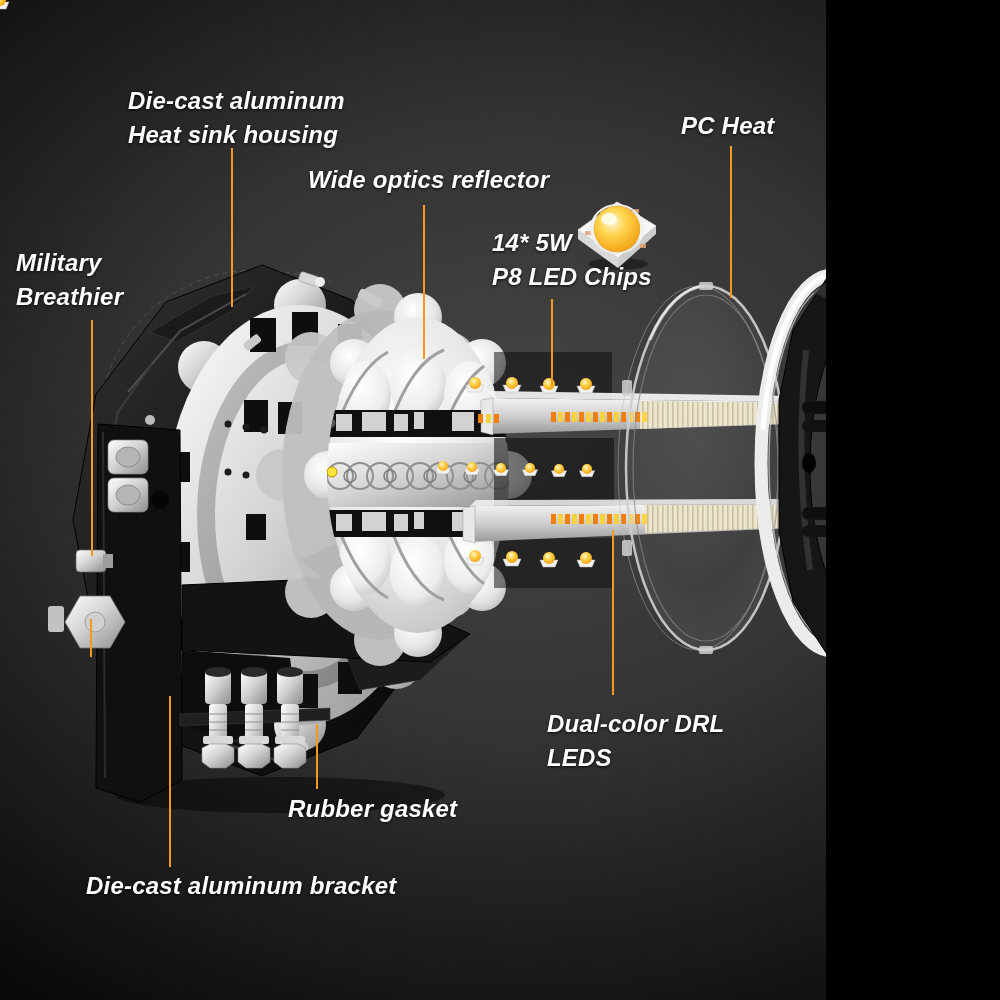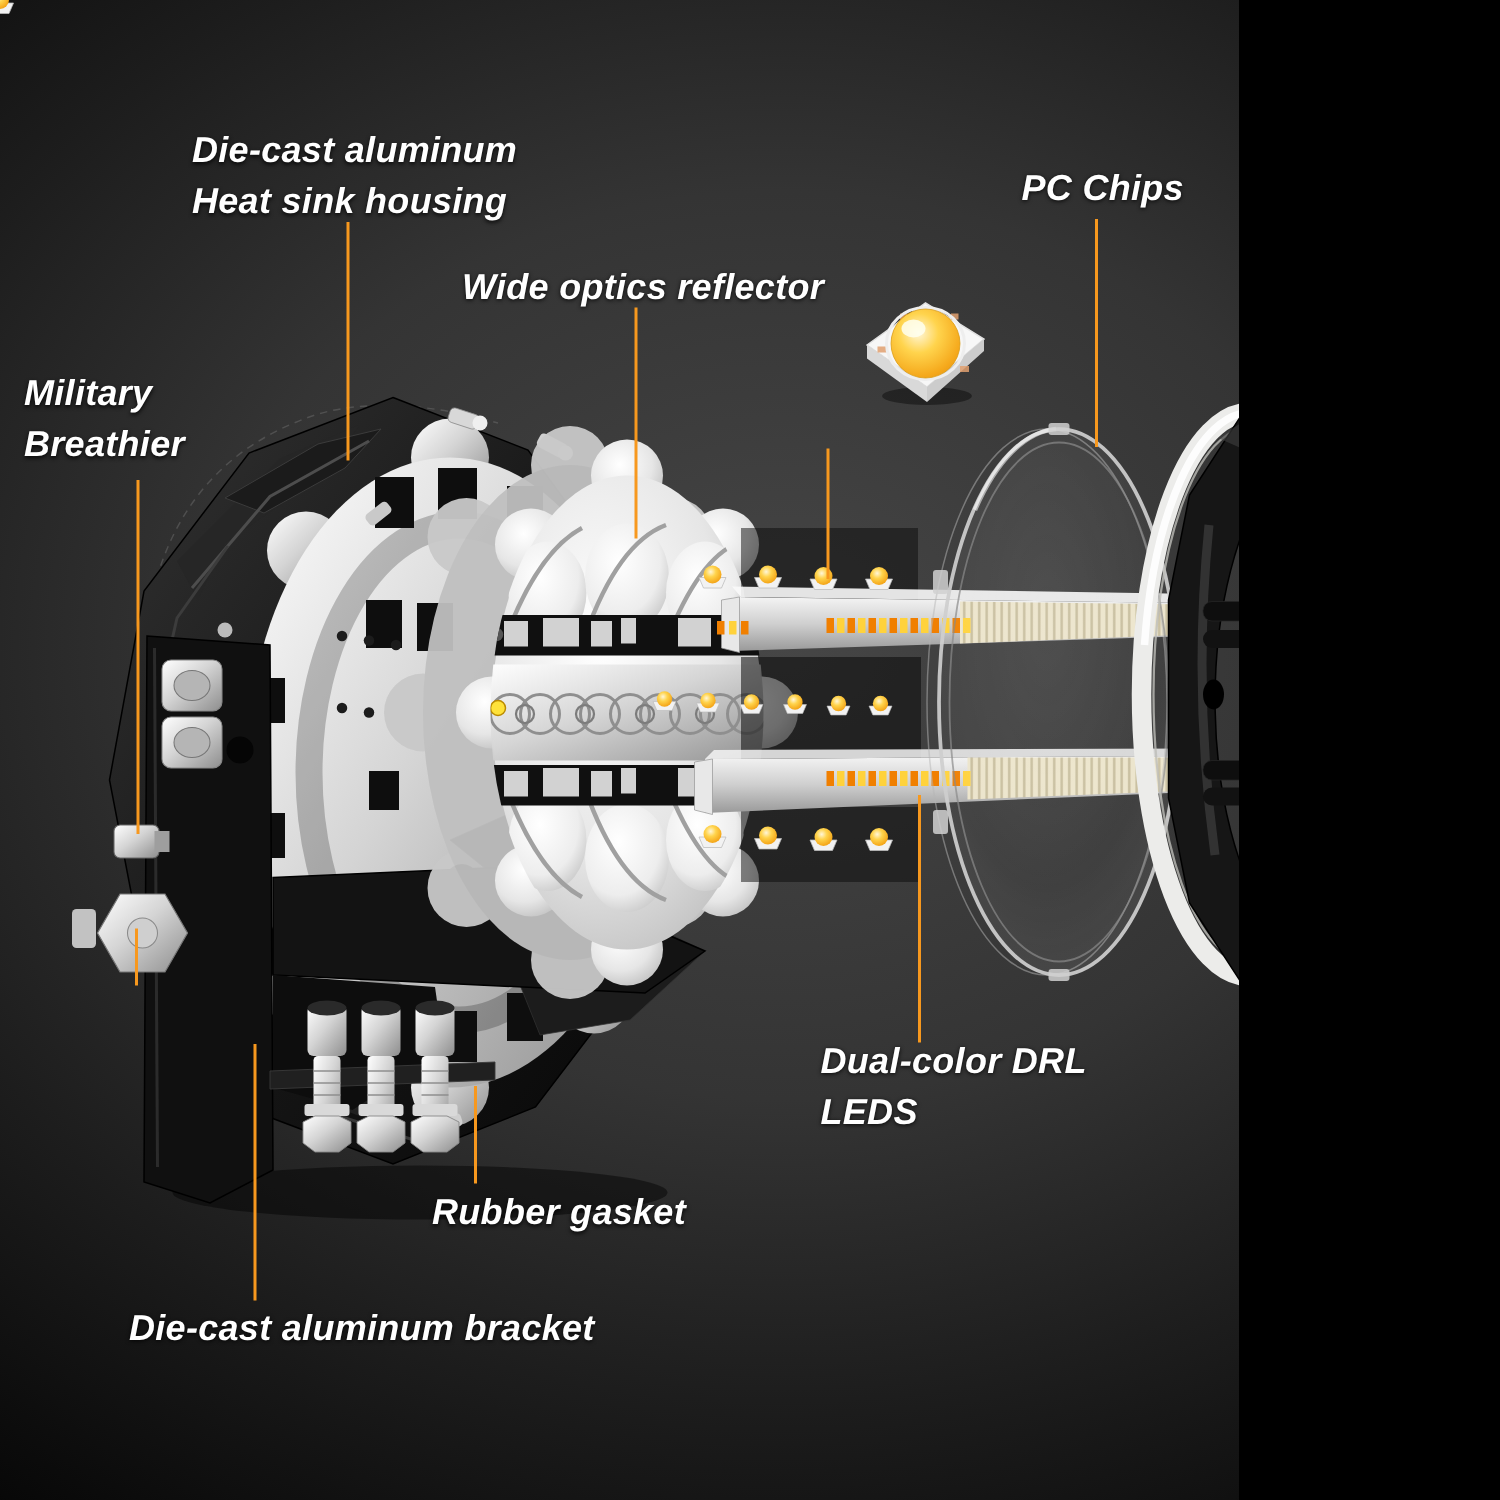--- a/index.html
+++ b/index.html
@@ -360,22 +360,24 @@
     <line x1="91" y1="619" x2="91" y2="657"></line>
     <line x1="317" y1="724" x2="317" y2="789"></line>
     <line x1="170" y1="696" x2="170" y2="867"></line>
     <line x1="613" y1="530" x2="613" y2="695"></line>
     <line x1="877" y1="664" x2="877" y2="744"></line>
   </g>
 </svg>
 
   <div class="label" style="left:128px;top:84px;">Die-cast aluminum
 Heat sink housing</div>
-  <div class="label" style="left:308px;top:163px;margin-top:12px;">Wide optics reflector</div>
-  <div class="label" style="left:681px;top:109px;">PC Chips</div>
+  <div class="label" style="left:308px;top:163px;">Wide optics reflector</div>
+  <div class="label" style="left:681px;top:109px;">PC Heat</div>
+  <div class="label" style="left:492px;top:226px;">14* 5W
+P8 LED Chips</div>
   <div class="label" style="left:16px;top:246px;">Military
 Breathier</div>
   <div class="label" style="left:288px;top:792px;">Rubber gasket</div>
   <div class="label" style="left:86px;top:869px;">Die-cast aluminum bracket</div>
-  <div class="label" style="left:547px;top:691px;">Dual-color DRL
+  <div class="label" style="left:547px;top:707px;">Dual-color DRL
 LEDS</div>
   <div class="label" style="left:841px;top:754px;margin-left:15px;">Frame</div>
 </div>
 
 </body></html>

